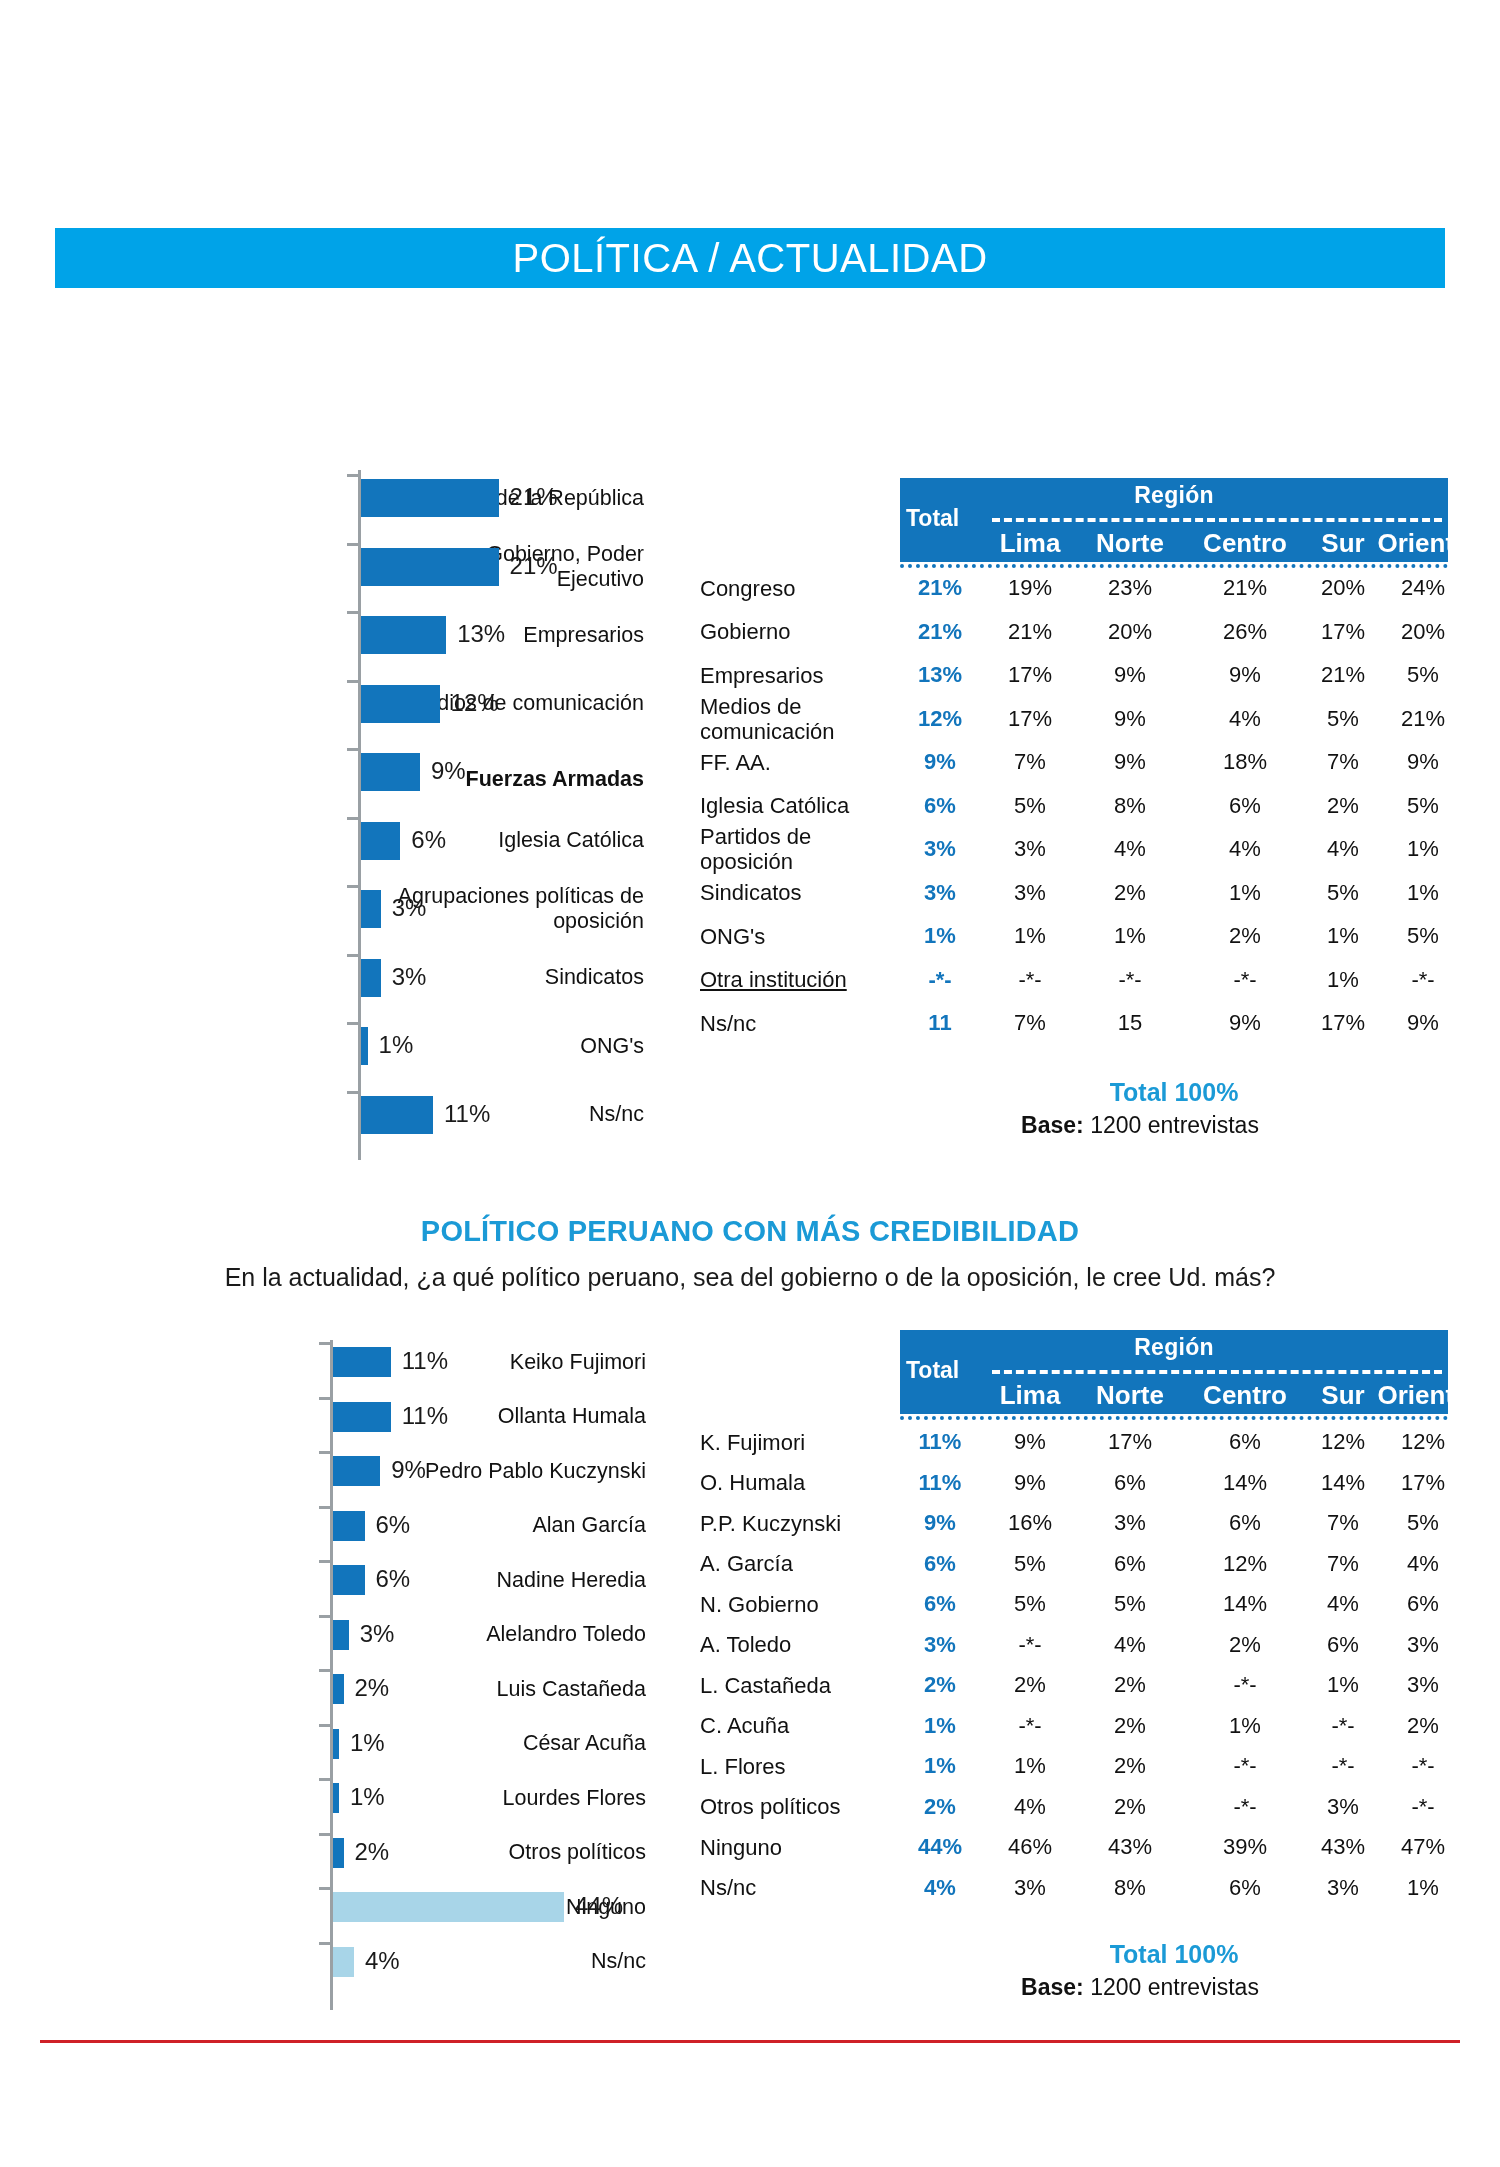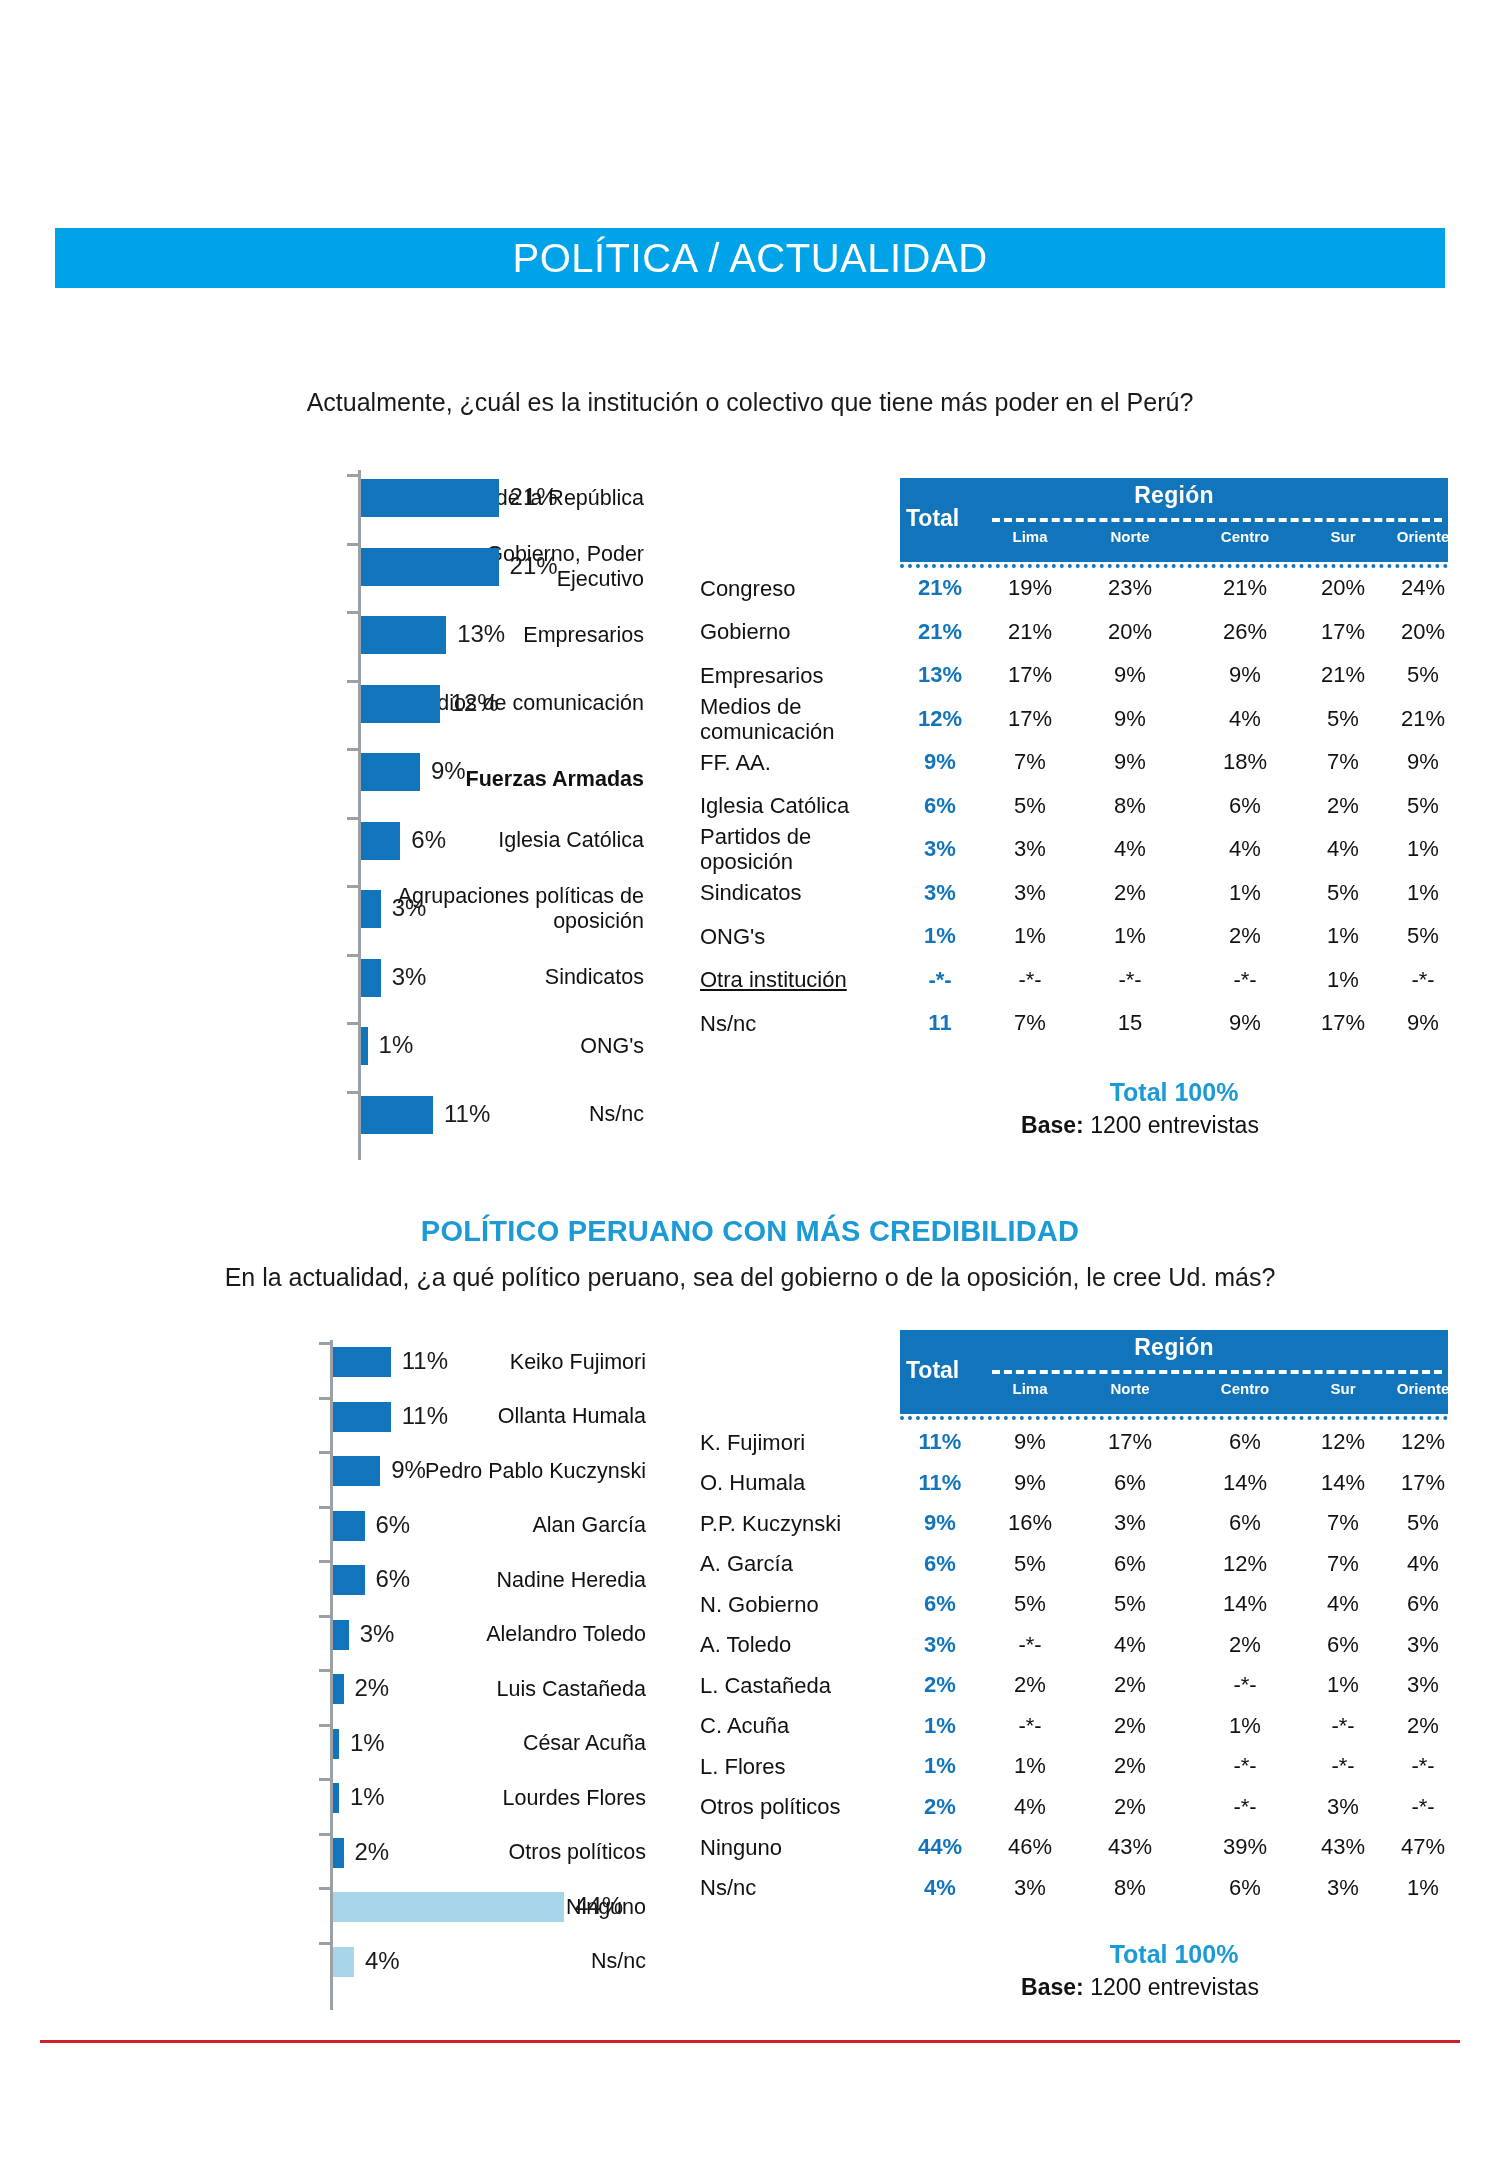--- a/index.html
+++ b/index.html
@@ -200,21 +200,21 @@
     position: absolute;
     height: 0;
     border-top: 4px dashed #ffffff;
   }
   .tbl-head .colhdr {
     position: absolute;
     top: 50px;
     text-align: center;
     color: #ffffff;
     font-weight: bold;
-    font-size: 15px;
+    font-size: 26px;
   }
   .tbl-dotline {
     position: absolute;
     height: 0;
     border-top: 4px dotted #1275bc;
   }
   .tcell-label {
     position: absolute;
     left: 0;
     color: #111111;
@@ -264,21 +264,20 @@
 </head>
 <body>
 
 <div class="page">
 
 
   <div class="banner">
     <span class="banner-text">POLÍTICA / ACTUALIDAD</span>
   </div>
 
-  <div class="block-q" style="top:388px;">Actualmente, ¿cuál es la institución o colectivo que tiene más poder en el Perú?</div>
 
   <div class="chart" id="chart1" style="left:358px; top:470px; width:300px; height:690px;">
     <div class="chart-axis" style="height:690px;"></div>
   <div class="bar-tick" style="top: 4px;"></div>
       <div class="bar-label" style="top: 15.5px; width: 340px;">Congreso de la República</div>
       <div class="bar-rect" style="width: 137.55px; height: 38px; top: 9px;"></div>
       <div class="bar-value" style="left: 151.55px; top: 13px;">21%</div>
       <div class="bar-tick" style="top: 72.5px;"></div>
       <div class="bar-label" style="top: 71.5px; width: 340px;">Gobierno, Poder
 Ejecutivo</div>

